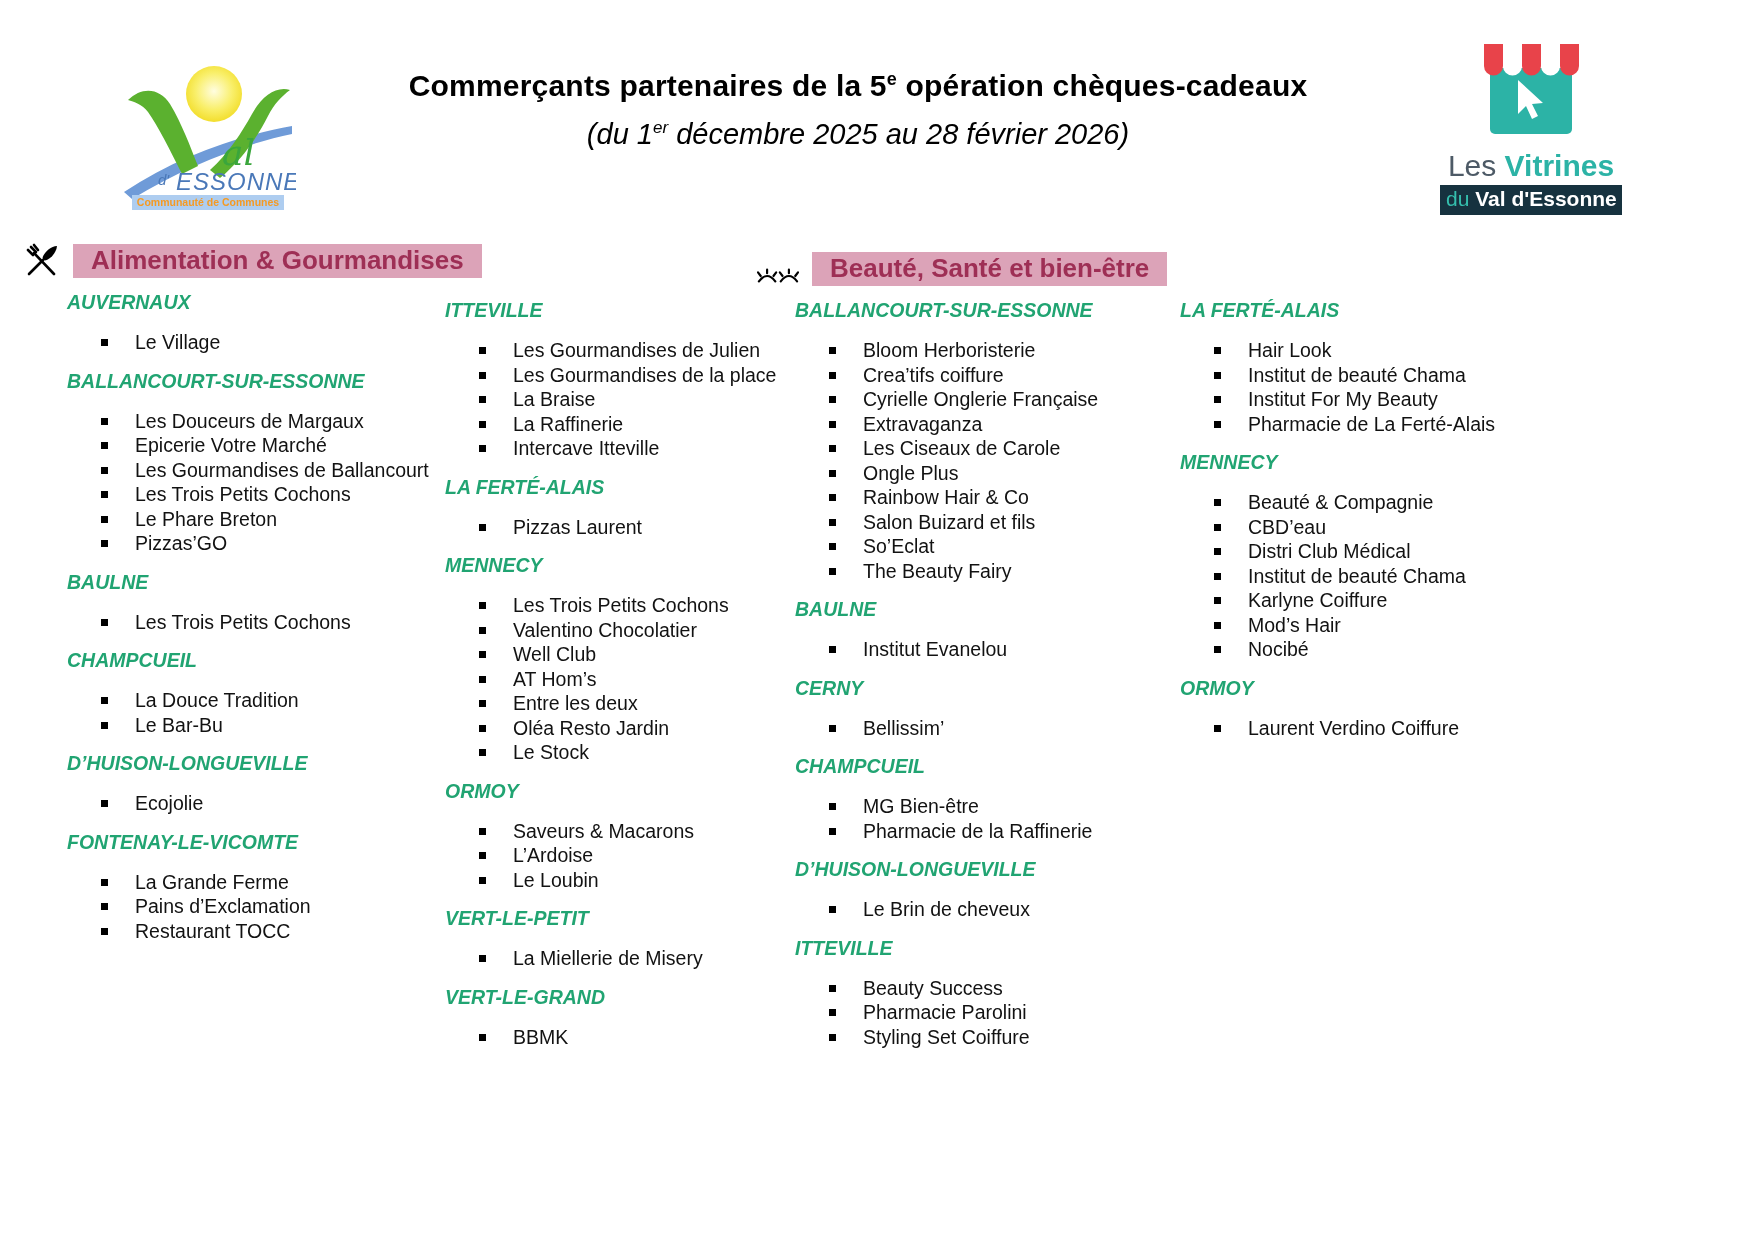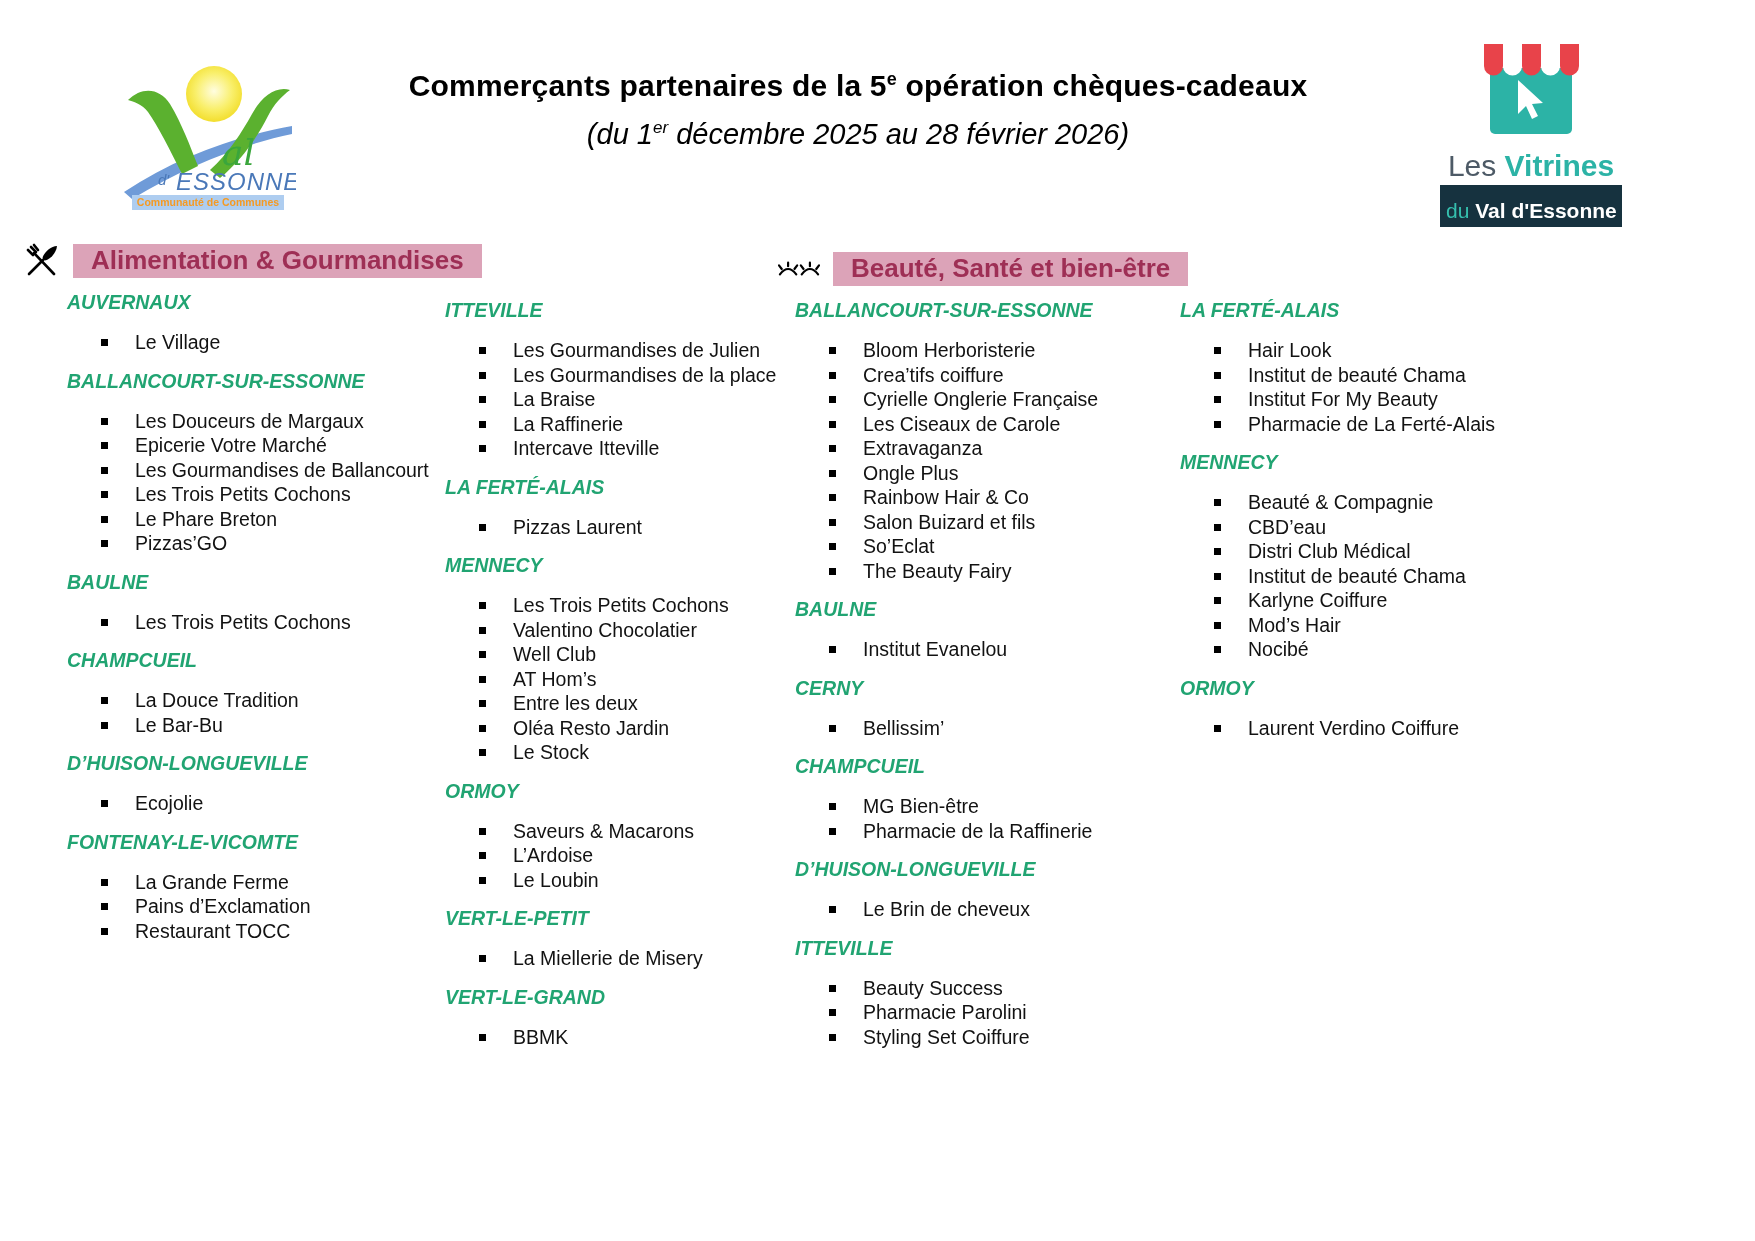--- a/index.html
+++ b/index.html
@@ -16,28 +16,28 @@
   .doc-title{margin:0;font-size:30px;font-weight:700;line-height:38px;letter-spacing:.2px;}
   .doc-title sup{font-size:18px;}
   .doc-subtitle{margin:6px 0 0;font-size:29px;font-weight:400;font-style:italic;line-height:34px;}
   .doc-subtitle sup{font-size:17px;}
 
   .logo-left{position:absolute;left:118px;top:42px;width:178px;height:170px;}
   .logo-right{position:absolute;left:1440px;top:38px;width:182px;text-align:center;}
   .lv-line1{font-size:30px;line-height:32px;margin-top:2px;white-space:nowrap;}
   .lv-les{color:#4d5a66;font-weight:400;}
   .lv-vitrines{color:#2cb3a6;font-weight:700;}
-  .lv-banner{margin-top:3px;background:#16323f;padding:15px 6px 5px;font-size:21px;line-height:22px;white-space:nowrap;}
+  .lv-banner{margin-top:3px;background:#16323f;padding:3px 6px 5px;font-size:21px;line-height:22px;white-space:nowrap;}
   .lv-du{color:#35bfae;font-weight:400;}
   .lv-val{color:#ffffff;font-weight:700;}
 
   
   .section-head{position:absolute;display:flex;align-items:center;gap:13px;}
   #head-alim{left:24px;top:243px;}
-  #head-beaute{left:778px;top:252px;}
+  #head-beaute{left:757px;top:252px;align-items:flex-end;}
   .section-label{
     background:#dca3b8;color:#9e2f55;
     font-weight:700;font-size:26px;line-height:30px;
     padding:1px 18px 3px;white-space:nowrap;
   }
   .section-icon{display:inline-flex;align-items:center;}
 
   
   .col{position:absolute;}
   #col-a1{left:67px;top:290px;width:372px;}
@@ -234,22 +234,22 @@
         </ul>
       </div>
     </div>
   <div class="col" id="col-b1">
       <div class="city-group">
         <div class="city">BALLANCOURT-SUR-ESSONNE</div>
         <ul class="items">
           <li class="item">Bloom Herboristerie</li>
           <li class="item">Crea’tifs coiffure</li>
           <li class="item">Cyrielle Onglerie Française</li>
+          <li class="item">Extravaganza</li>
           <li class="item">Les Ciseaux de Carole</li>
-          <li class="item">Extravaganza</li>
           <li class="item">Ongle Plus</li>
           <li class="item">Rainbow Hair &amp; Co</li>
           <li class="item">Salon Buizard et fils</li>
           <li class="item">So’Eclat</li>
           <li class="item">The Beauty Fairy</li>
         </ul>
       </div>
       <div class="city-group">
         <div class="city">BAULNE</div>
         <ul class="items">

